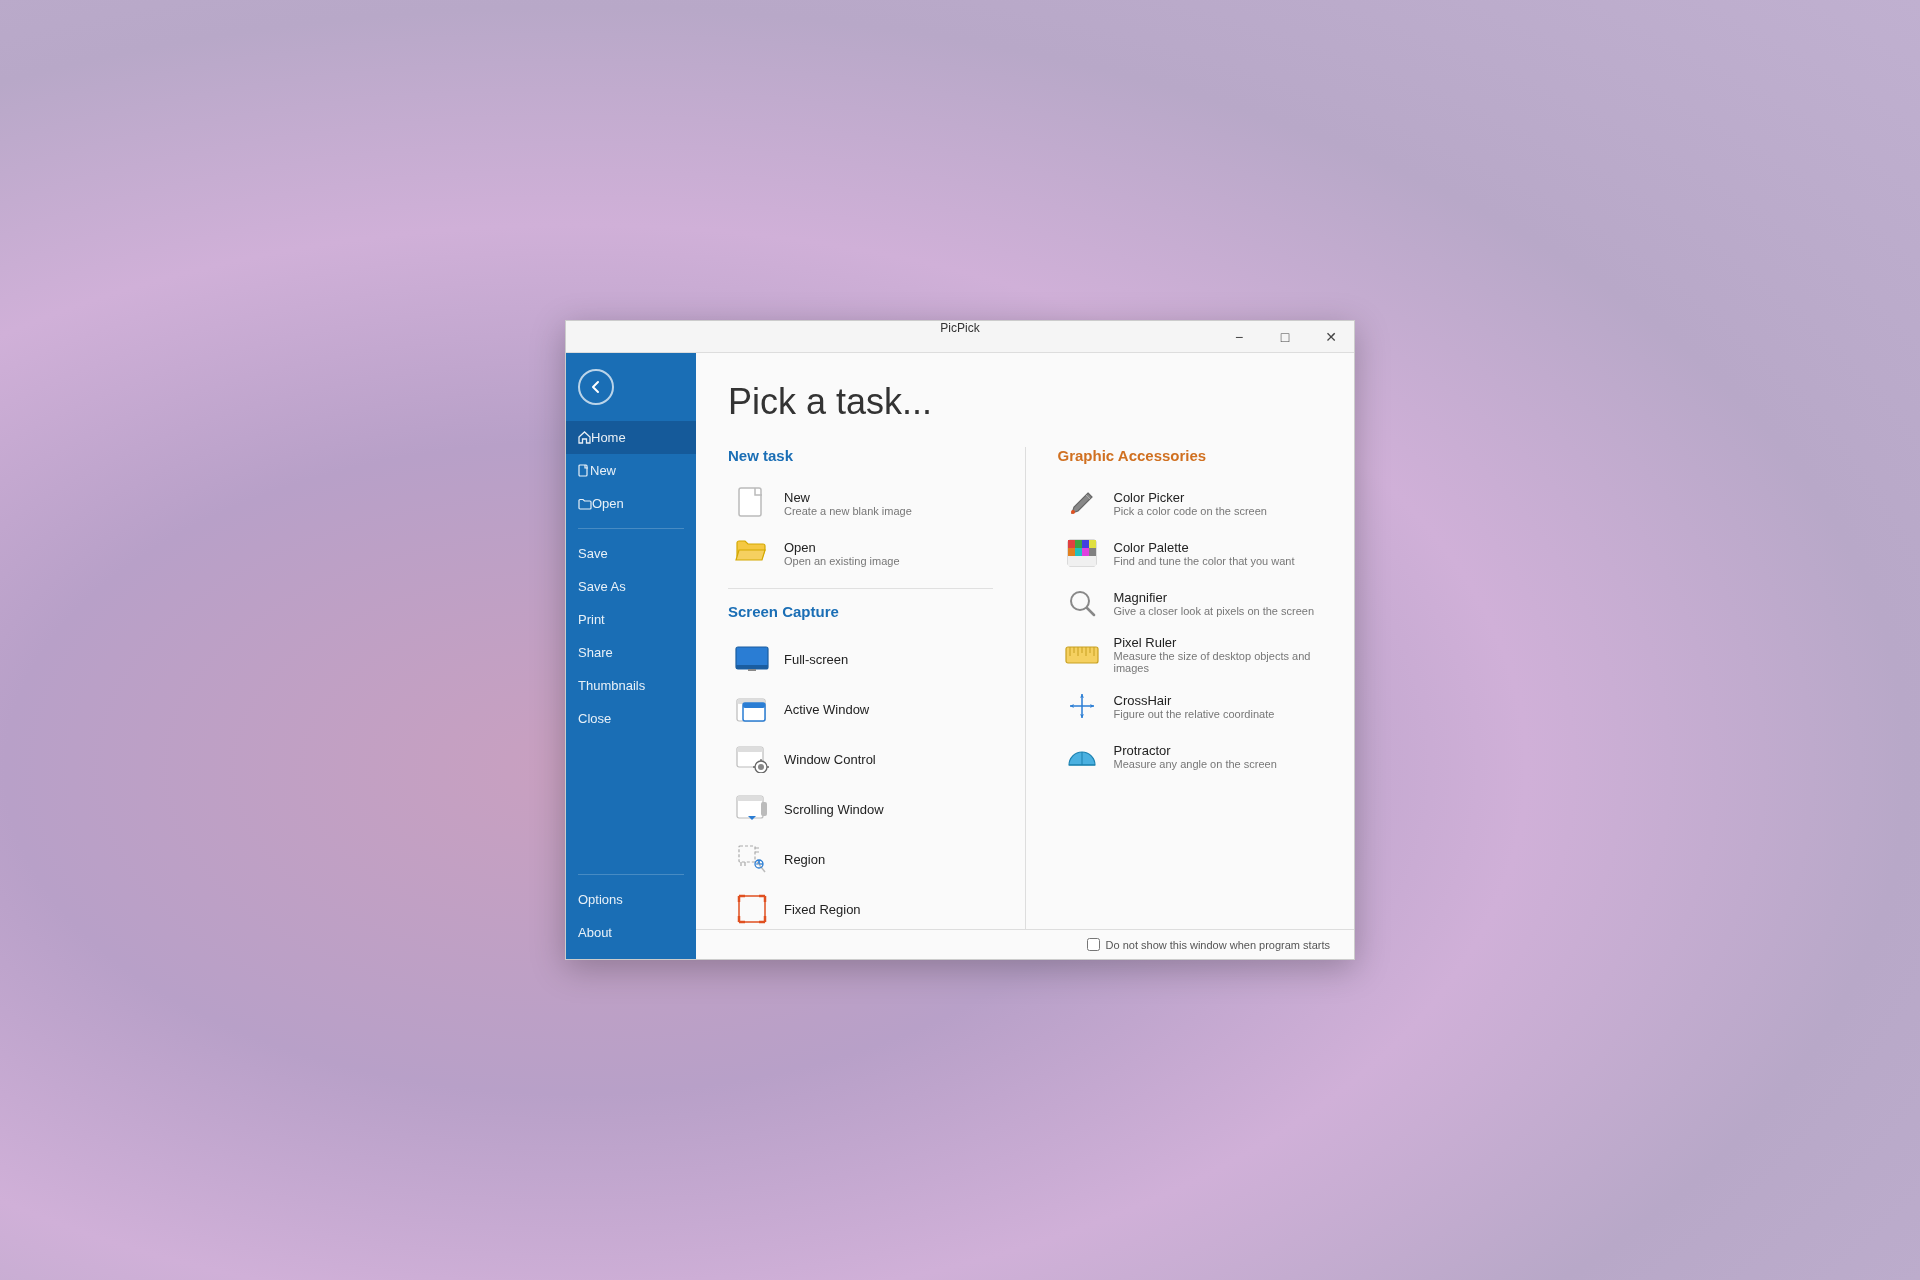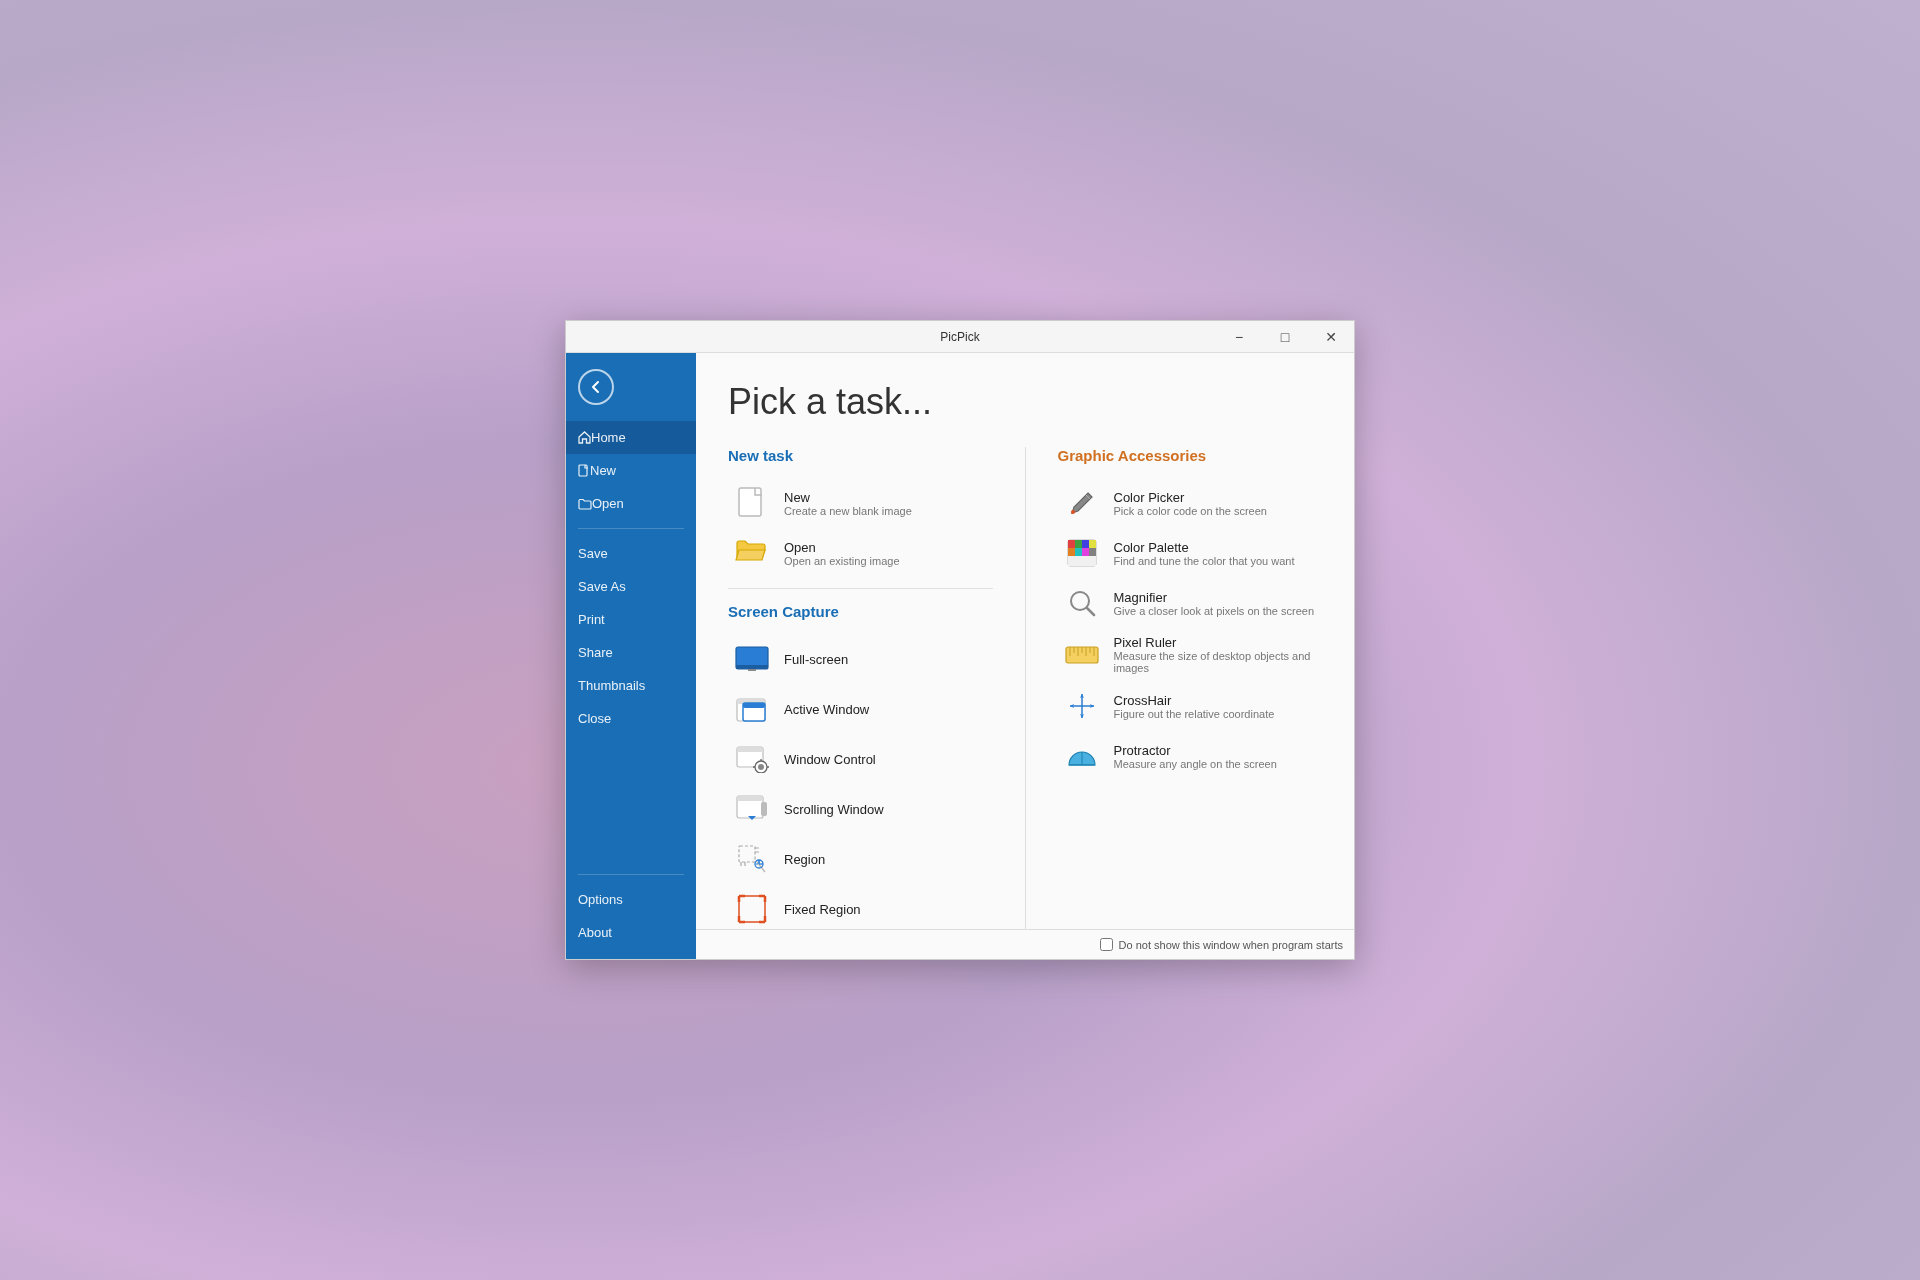--- a/index.html
+++ b/index.html
@@ -24,21 +24,21 @@
       flex-direction: column;
       position: relative;
     }
 
     
     .titlebar {
       height: 32px;
       background: #f5f5f5;
       border-bottom: 1px solid #ddd;
       display: flex;
-      align-items: center;
+      align-items: flex-start;
       justify-content: center;
       position: relative;
       flex-shrink: 0;
     }
     .titlebar-title {
       font-size: 12px;
       color: #333;
     }
     .titlebar-controls {
       position: absolute;
@@ -167,21 +167,21 @@
 
     .section-divider {
       height: 1px;
       background: #e0e0e0;
       margin: 10px 0 14px 0;
     }
 
     
     .footer {
       border-top: 1px solid #ddd;
-      padding: 8px 11px;
+      padding: 8px 24px;
       display: flex;
       align-items: center;
       justify-content: flex-end;
       background: #fafafa;
       flex-shrink: 0;
     }
     .footer label {
       display: flex;
       align-items: center;
       gap: 6px;

